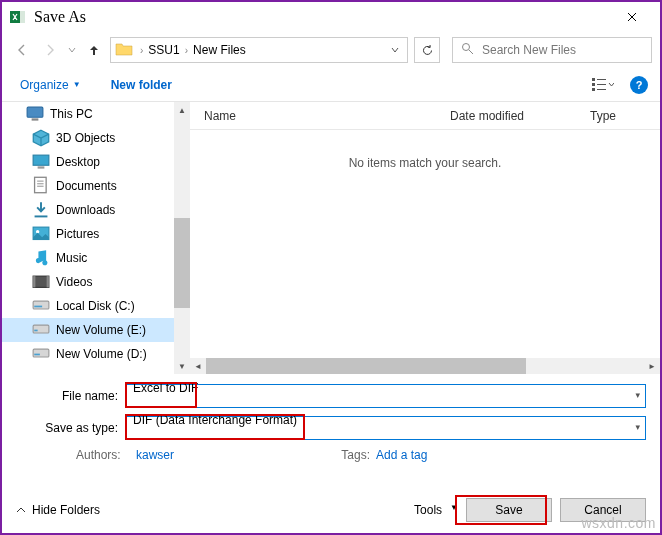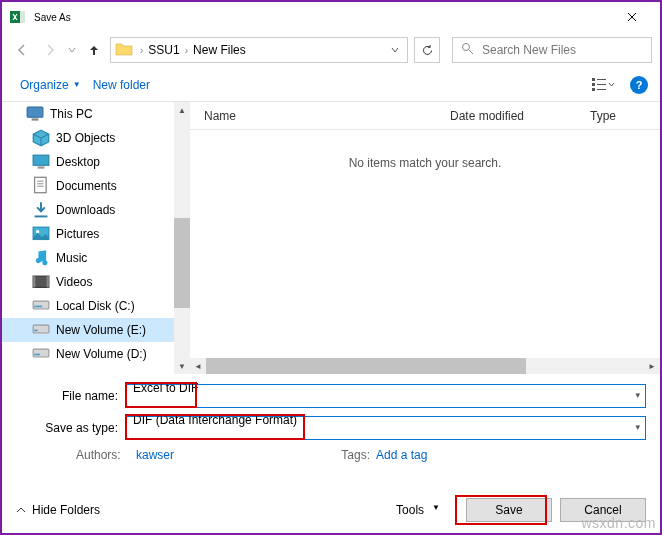--- a/index.html
+++ b/index.html
@@ -1,21 +1,21 @@
 <!DOCTYPE html>
 <html><head>
 <meta charset="utf-8">
 <style>
 * { box-sizing: border-box; margin: 0; padding: 0; font-family: "Segoe UI", Tahoma, sans-serif; }
 body { background: #fff; width: 662px; height: 535px; border: 2px solid #7b1fa2; position: relative; overflow: hidden; font-size: 12px; color: #000; }
 
 
 .titlebar { height: 30px; display: flex; align-items: center; padding: 0 8px; }
 .titlebar .app-icon { width: 16px; height: 16px; margin-right: 8px; }
-.titlebar .title { flex: 1; font-size: 10px; }
+.titlebar .title { flex: 1; font-size: 16px; font-family: Liberation Serif, serif; }
 .titlebar .close { width: 40px; height: 30px; display: flex; align-items: center; justify-content: center; font-size: 14px; }
 
 
 .navbar { height: 36px; display: flex; align-items: center; padding: 6px 8px; gap: 4px; }
 .nav-btn { width: 24px; height: 24px; display: flex; align-items: center; justify-content: center; color: #888; }
 .nav-btn.active { color: #000; }
 .nav-sep { width: 12px; color: #888; text-align: center; }
 .address { flex: 1; display: flex; align-items: center; border: 1px solid #ccc; height: 26px; padding: 0 4px; background: #fff; }
 .address .folder-icon { width: 18px; height: 18px; margin-right: 4px; }
 .crumb { padding: 0 2px; }
@@ -70,21 +70,21 @@
 
 .meta-row { display: flex; padding-left: 60px; margin-top: 4px; color: #666; }
 .meta-row .ml { width: 60px; text-align: left; padding-right: 6px; }
 .meta-row .mv { color: #0066cc; width: 200px; }
 .meta-row .ml2 { width: 40px; text-align: right; padding-right: 6px; }
 
 
 .footer { position: absolute; left: 0; right: 0; bottom: 0; height: 46px; display: flex; align-items: center; padding: 0 14px; }
 .hide-folders { display: flex; align-items: center; gap: 6px; }
 .foot-spacer { flex: 1; }
-.tools { display: flex; margin-right: 18px; }
+.tools { display: flex; }
 .tools .tri { font-size: 8px; margin-left: 8px; }
 .btn { width: 86px; height: 24px; border: 1px solid #adadad; background: #e1e1e1; display: flex; align-items: center; justify-content: center; margin-left: 8px; }
 .save-wrap { position: relative; }
 .rb-save { left: -3px; top: -3px; width: 92px; height: 30px; }
 
 .watermark { position: absolute; right: 4px; bottom: 2px; font-size: 14px; color: #bbb; letter-spacing: 0.5px; }
 </style>
 </head>
 <body>
 
@@ -156,21 +156,21 @@
     </span>
     <span>Search New Files</span>
   </div>
 </div>
 
 <div class="toolbar">
   <div class="tool-link">
     <span>Organize</span>
       <span class="tri">▼</span>
   </div>
-  <div class="tool-link" style="margin-left:0;">
+  <div class="tool-link" style="margin-left:18px;font-weight:bold;">
     <span>New folder</span>
   </div>
   <div class="tool-spacer"></div>
   <div class="view-btn">
     <svg width="22" height="16" viewBox="0 0 22 16">
         <rect x="0" y="1" width="3" height="3" fill="#555"></rect>
         <rect x="0" y="6" width="3" height="3" fill="#555"></rect>
         <rect x="0" y="11" width="3" height="3" fill="#555"></rect>
         <line x1="5" y1="2.5" x2="14" y2="2.5" stroke="#555"></line>
         <line x1="5" y1="7.5" x2="14" y2="7.5" stroke="#555"></line>

